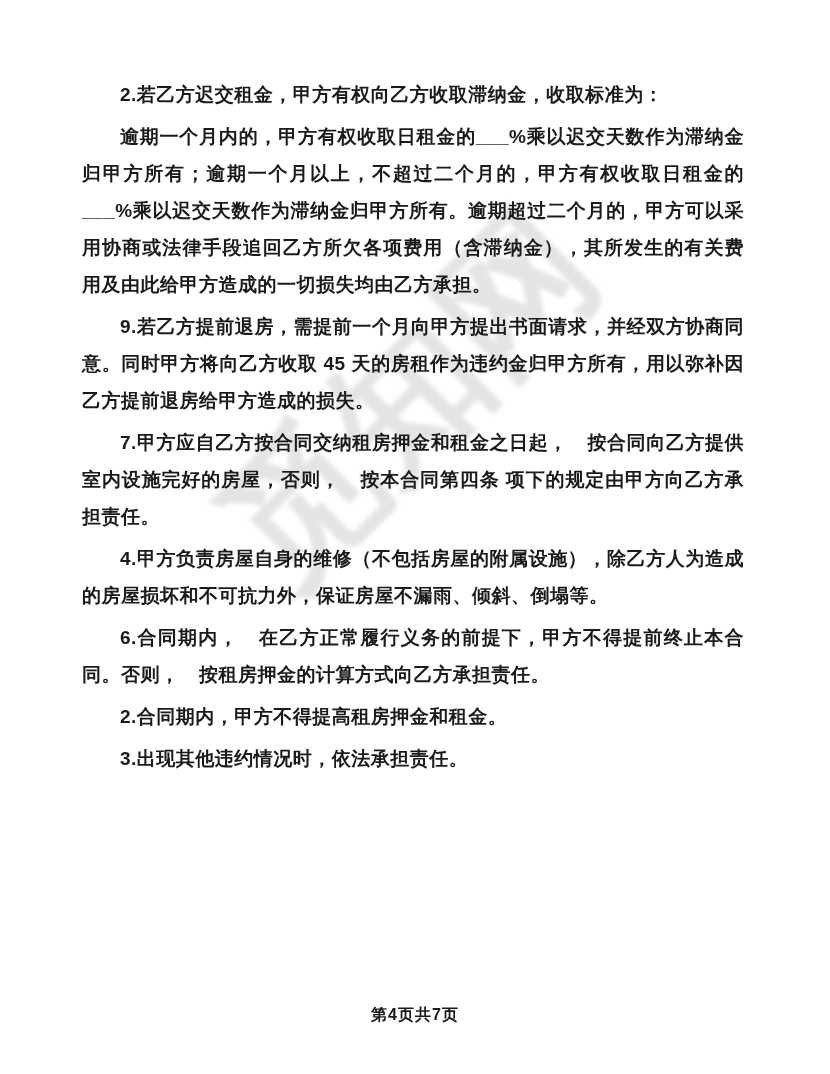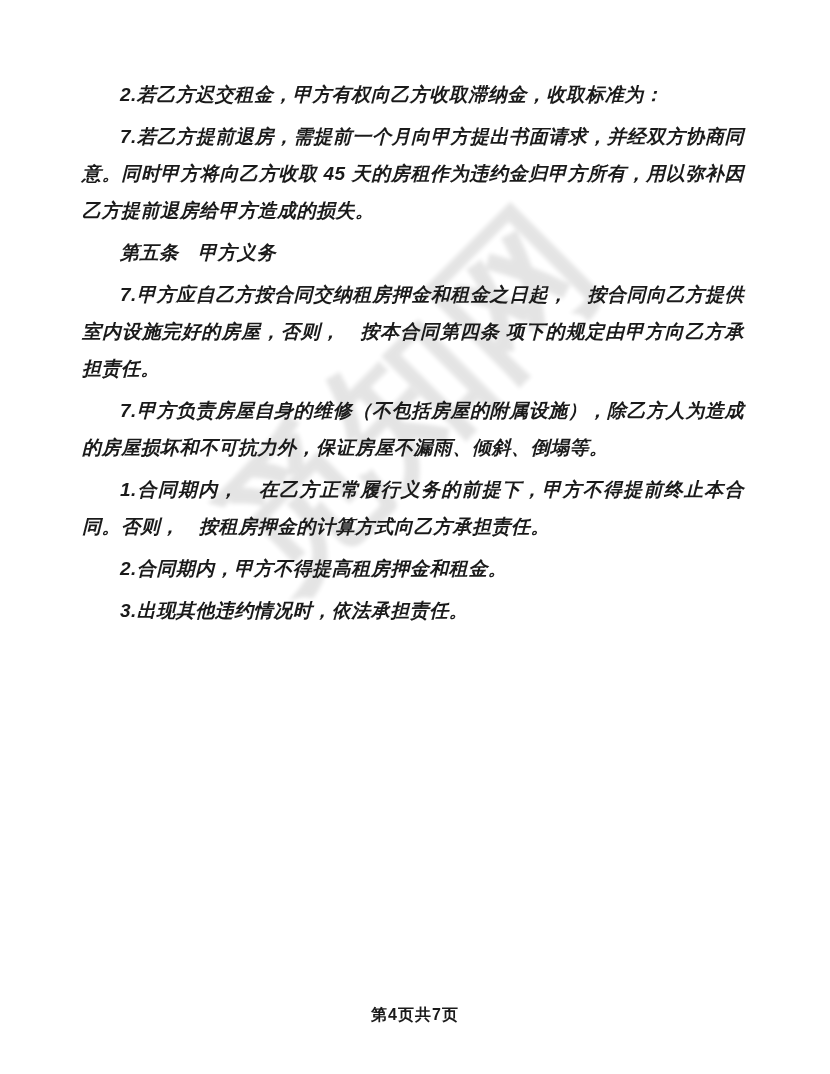--- a/index.html
+++ b/index.html
@@ -41,21 +41,20 @@
     color: #1a1a1a;
     font-size: 19px;
     font-weight: 600;
     line-height: 37px;
     letter-spacing: 0.5px;
     text-align: justify;
   }
   .para {
     margin: 0 6px 5px 0;
     text-indent: 2em;
-    font-style: italic;
   }
   .footer {
     position: absolute;
     left: 0;
     bottom: 48px;
     width: 100%;
     text-align: center;
     font-size: 16px;
     font-weight: 600;
     color: #1a1a1a;
@@ -64,24 +63,24 @@
 </style>
 </head>
 <body>
 
 <div class="page">
 
   <div class="watermark">觅知网</div>
 
   <div class="content">
     <p class="para">2.若乙方迟交租金，甲方有权向乙方收取滞纳金，收取标准为：</p>
-    <p class="para">7.若乙方提前退房，需提前一个月向甲方提出书面请求，并经双方协商同意。同时甲方将向乙方收取 45 天的房租作为违约金归甲方所有，用以弥补因乙方提前退房给甲方造成的损失。</p>
-    <p class="para">第五条　甲方义务</p>
+    <p class="para">逾期一个月内的，甲方有权收取日租金的___%乘以迟交天数作为滞纳金归甲方所有；逾期一个月以上，不超过二个月的，甲方有权收取日租金的___%乘以迟交天数作为滞纳金归甲方所有。逾期超过二个月的，甲方可以采用协商或法律手段追回乙方所欠各项费用（含滞纳金），其所发生的有关费用及由此给甲方造成的一切损失均由乙方承担。</p>
+    <p class="para">9.若乙方提前退房，需提前一个月向甲方提出书面请求，并经双方协商同意。同时甲方将向乙方收取 45 天的房租作为违约金归甲方所有，用以弥补因乙方提前退房给甲方造成的损失。</p>
     <p class="para">7.甲方应自乙方按合同交纳租房押金和租金之日起，　按合同向乙方提供室内设施完好的房屋，否则，　按本合同第四条 项下的规定由甲方向乙方承担责任。</p>
-    <p class="para">7.甲方负责房屋自身的维修（不包括房屋的附属设施），除乙方人为造成的房屋损坏和不可抗力外，保证房屋不漏雨、倾斜、倒塌等。</p>
-    <p class="para">1.合同期内，　在乙方正常履行义务的前提下，甲方不得提前终止本合同。否则，　按租房押金的计算方式向乙方承担责任。</p>
+    <p class="para">4.甲方负责房屋自身的维修（不包括房屋的附属设施），除乙方人为造成的房屋损坏和不可抗力外，保证房屋不漏雨、倾斜、倒塌等。</p>
+    <p class="para">6.合同期内，　在乙方正常履行义务的前提下，甲方不得提前终止本合同。否则，　按租房押金的计算方式向乙方承担责任。</p>
     <p class="para">2.合同期内，甲方不得提高租房押金和租金。</p>
     <p class="para">3.出现其他违约情况时，依法承担责任。</p>
   </div>
 
   <div class="footer">第4页共7页</div>
 
 </div>
 
 </body></html>

